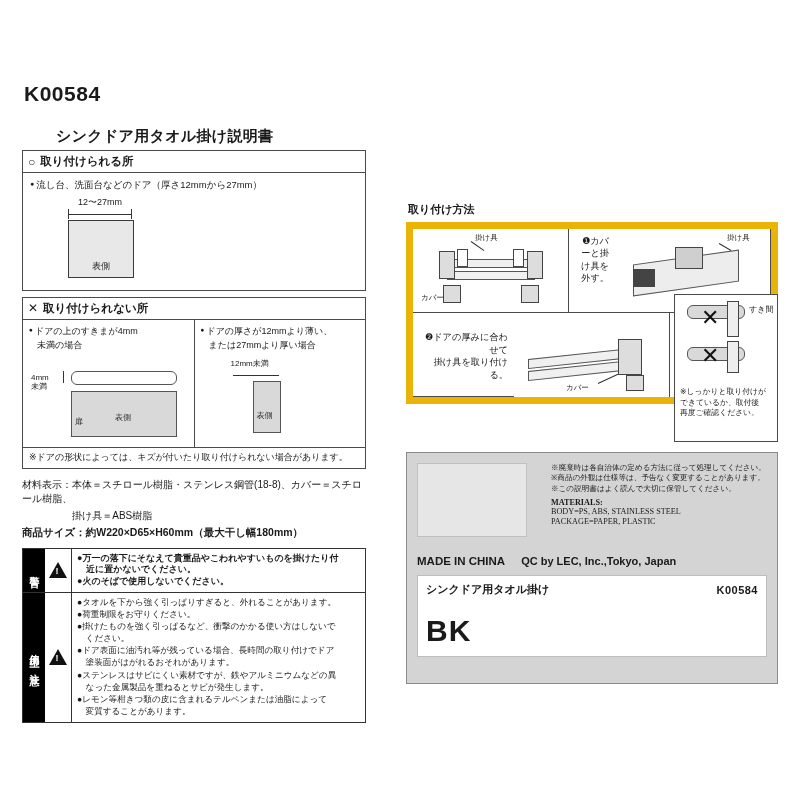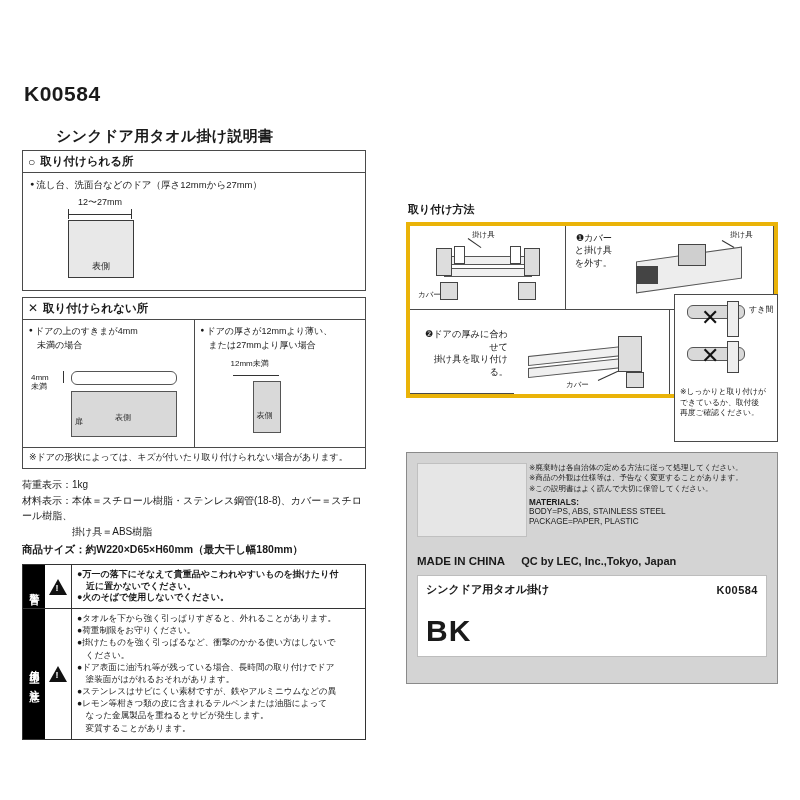--- a/index.html
+++ b/index.html
@@ -94,21 +94,21 @@
     content:"!";position:absolute;left:-2.5px;top:4px;color:#fff;font-size:9px;font-weight:bold;
   }
   .caut-body{flex:1;padding:4px 5px;}
   .caut-line{font-size:8.6px;line-height:1.3;margin:0 0 1px 0;}
   .caut-strong{font-size:9px;font-weight:bold;line-height:1.3;margin:0;}
 
   
   .right-col{position:absolute;left:406px;top:186px;width:372px;}
   .r-title{font-size:11px;font-weight:bold;margin:16px 0 5px 2px;}
 
-  .steps{border:4px solid #eab308;display:flex;flex-wrap:wrap;}
+  .steps{border:7px solid #eab308;display:flex;flex-wrap:wrap;}
   .step-fig{
     width:156px;box-sizing:border-box;
     border-right:1px solid #4a4a4a;border-bottom:1px solid #4a4a4a;
     position:relative;background:#fff;
   }
   .step-txt{
     flex:1;box-sizing:border-box;
     border-bottom:1px solid #4a4a4a;
     padding:6px 6px 6px 7px;
     font-size:9.2px;line-height:1.35;text-align:right;
@@ -122,21 +122,21 @@
     position:absolute;font-size:22px;font-weight:bold;color:#111;
     line-height:1;
   }
 
   
   .bottom{
     position:absolute;left:406px;top:452px;width:372px;height:232px;
     border:1px solid #8a8a8a;background:#d4d4d4;box-sizing:border-box;
     padding:10px;
   }
-  .bot-top{display:flex;gap:2px;}
+  .bot-top{display:flex;gap:24px;font-family:Liberation Serif, serif;}
   .swatch{width:108px;height:72px;background:#e6e6e6;border:1px solid #c0c0c0;}
   .bot-right{flex:1;}
   .bot-note{font-size:7.6px;line-height:1.35;margin:0 0 4px 0;}
   .mat-head{font-size:8.2px;font-weight:bold;margin:0;}
   .mat-line{font-size:8.2px;line-height:1.3;margin:0;}
   .origin-row{display:flex;align-items:center;gap:16px;margin-top:18px;}
   .made{font-size:11.5px;font-weight:bold;}
   .qc{font-size:11px;font-weight:bold;}
   .prodbox{
     margin-top:8px;background:#fff;border:1px solid #bdbdbd;
@@ -208,21 +208,20 @@
             <div class="gray-bar" style="left:52px;top:26px;width:26px;height:50px;"></div>
             <div class="tiny" style="left:56px;top:56px;">表側</div>
           </div>
         </div>
       </div>
 
       <div class="note-strip">※ドアの形状によっては、キズが付いたり取り付けられない場合があります。</div>
     </div>
 
     <div class="specs">
-      <div class="spec">荷重表示：1kg</div>
       <div class="spec">材料表示：本体＝スチロール樹脂・ステンレス鋼管(18-8)、カバー＝スチロール樹脂、</div>
       <div class="spec">　　　　　掛け具＝ABS樹脂</div>
       <div class="spec bold">商品サイズ：約W220×D65×H60mm（最大干し幅180mm）</div>
     </div>
 
     <div class="caution">
       <div class="caut-row">
         <div class="caut-label">警告</div>
         <div class="caut-icon">
           <div class="warn-tri"></div>
@@ -239,22 +238,22 @@
           <div class="warn-tri"></div>
         </div>
         <div class="caut-body">
           <div class="caut-line">●タオルを下から強く引っぱりすぎると、外れることがあります。</div>
           <div class="caut-line">●荷重制限をお守りください。</div>
           <div class="caut-line">●掛けたものを強く引っぱるなど、衝撃のかかる使い方はしないで</div>
           <div class="caut-line">　ください。</div>
           <div class="caut-line">●ドア表面に油汚れ等が残っている場合、長時間の取り付けでドア</div>
           <div class="caut-line">　塗装面がはがれるおそれがあります。</div>
           <div class="caut-line">●ステンレスはサビにくい素材ですが、鉄やアルミニウムなどの異</div>
+          <div class="caut-line">　なった金属製品を重ねるとサビが発生します。</div>
           <div class="caut-line">●レモン等柑きつ類の皮に含まれるテルペンまたは油脂によって</div>
-          <div class="caut-line">　なった金属製品を重ねるとサビが発生します。</div>
           <div class="caut-line">　変質することがあります。</div>
         </div>
       </div>
     </div>
   </div>
 
   <div class="right-col">
     <div class="r-title">取り付け方法</div>
 
     <div class="steps">

